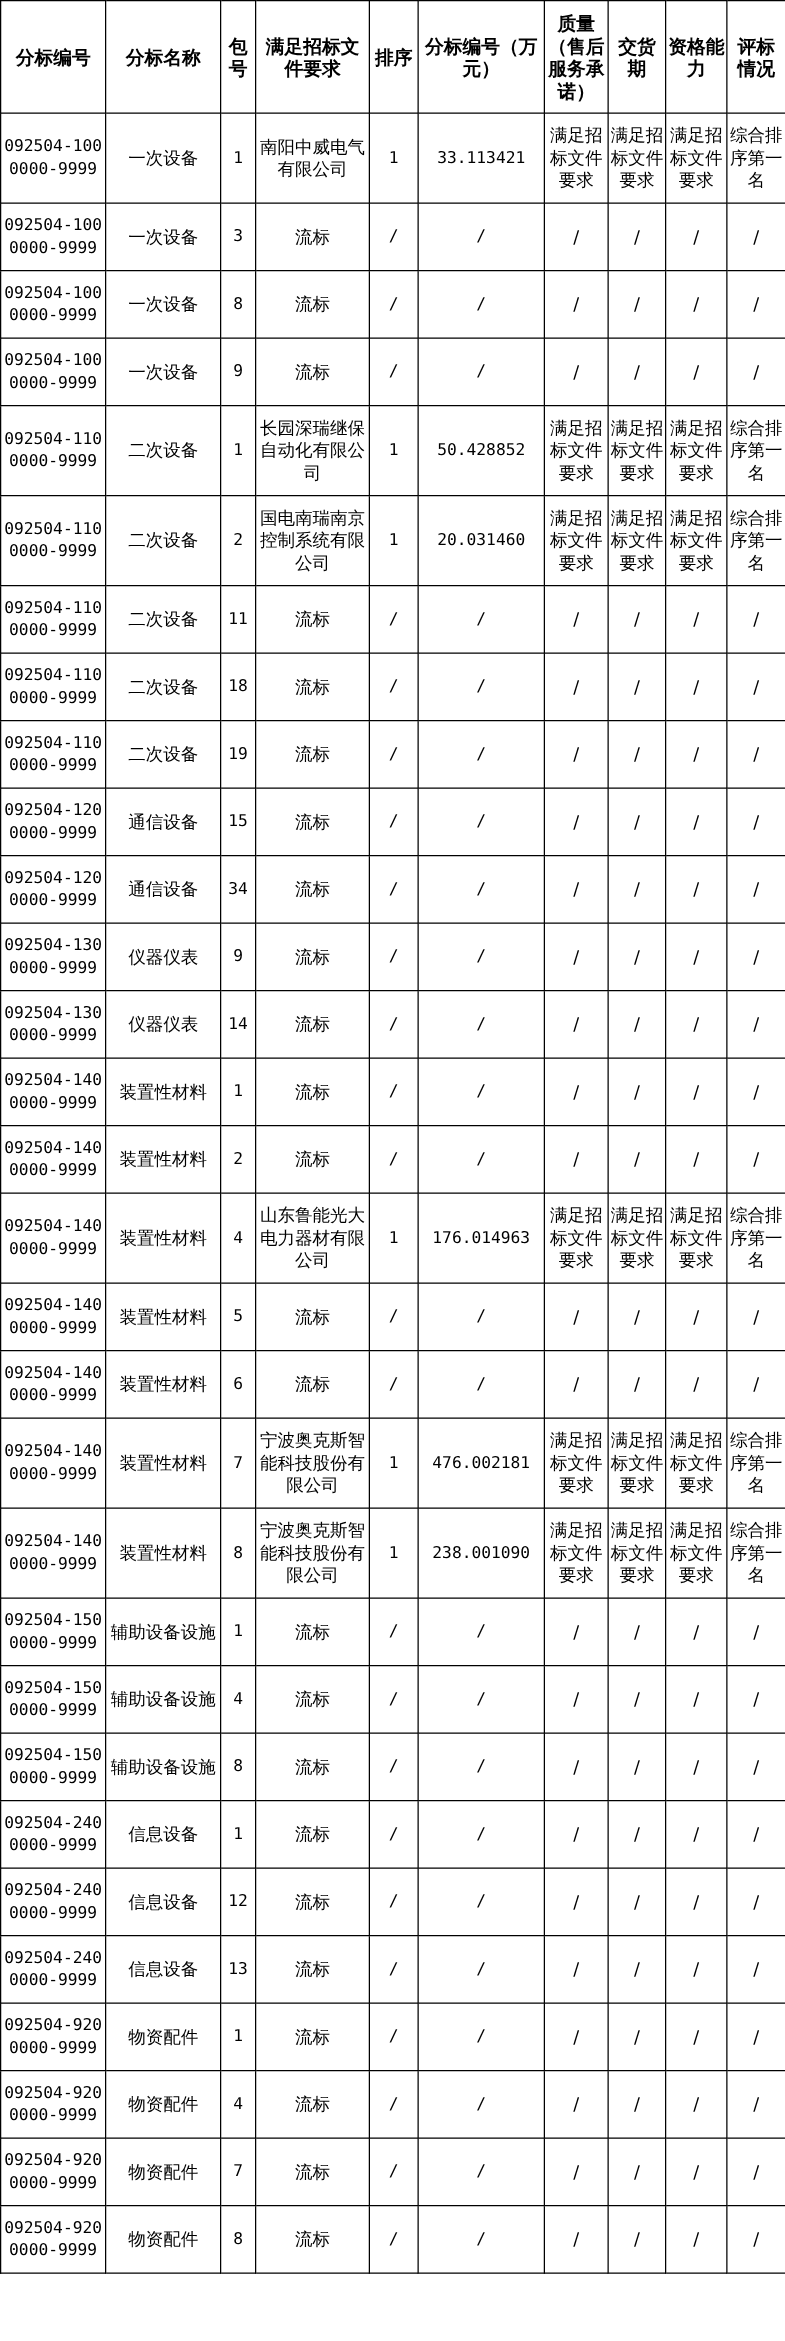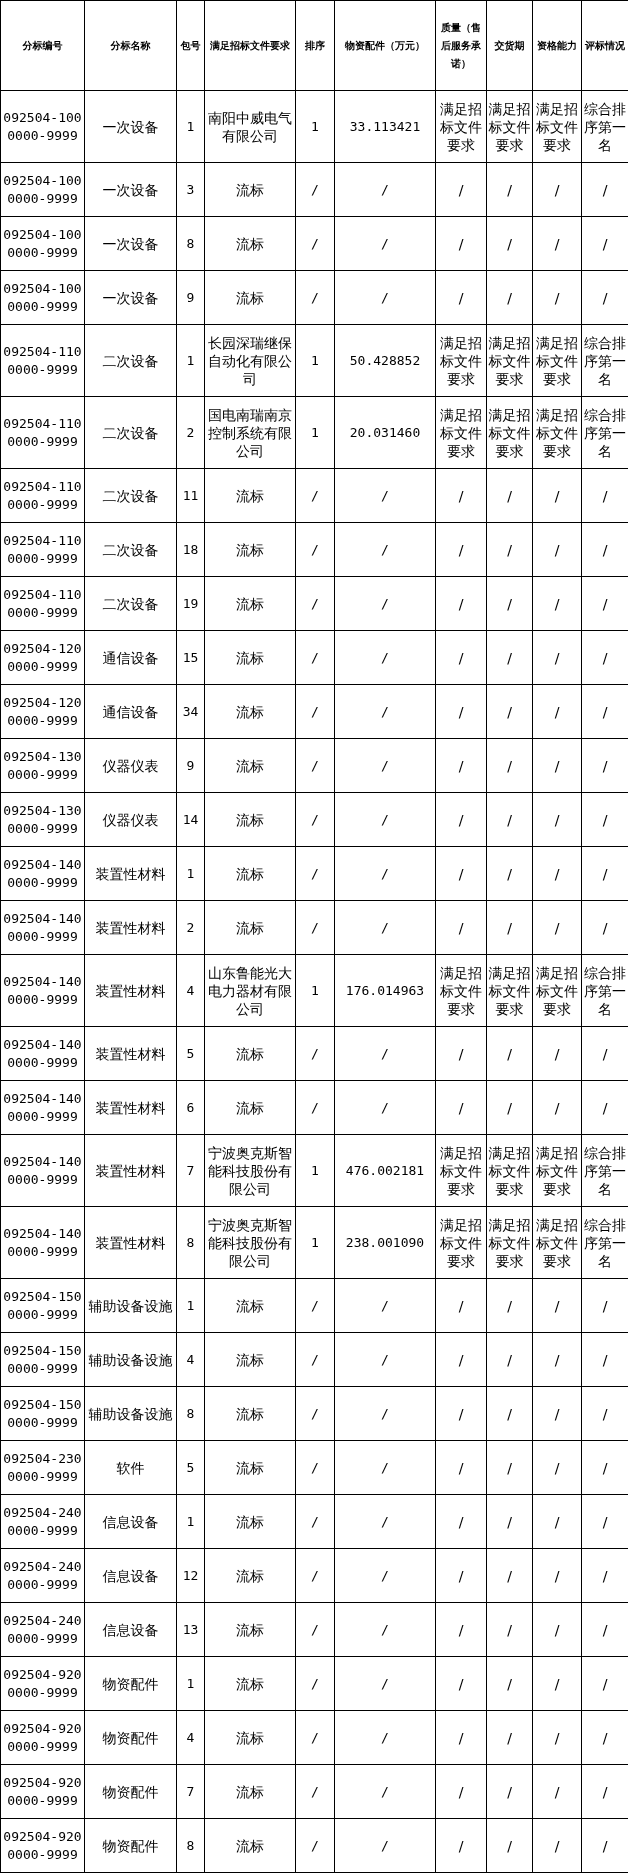--- a/index.html
+++ b/index.html
@@ -14,21 +14,21 @@
   }
   table.bid td, table.bid th {
     border: 1.5px solid #000000;
     text-align: center;
     vertical-align: middle;
     padding: 0 1px;
     line-height: 18px;
     word-break: break-all;
     overflow: hidden;
   }
-  table.bid th { font-weight: bold; font-size: 10px; height: 89px; }
+  table.bid th { font-weight: bold; font-size: 15px; height: 89px; }
   tr.row-small td { height: 53px; }
   tr.row-large td { height: 71px; }
   .num { font-family: "DejaVu Sans Mono", "Liberation Mono", monospace; font-size: 13px; }
 </style>
 </head>
 <body>
 
 <table class="bid">
   <colgroup>
     <col style="width:84px">
@@ -42,21 +42,21 @@
     <col style="width:49px">
     <col style="width:47px">
   </colgroup>
   <thead>
     <tr>
       <th>分标编号</th>
       <th>分标名称</th>
       <th>包号</th>
       <th>满足招标文件要求</th>
       <th>排序</th>
-      <th>物资配件（万元）</th>
+      <th>分标编号（万元）</th>
       <th>质量（售后服务承诺）</th>
       <th>交货期</th>
       <th>资格能力</th>
       <th>评标情况</th>
     </tr>
   </thead>
   <tbody id="tbody">
       <tr class="row-large">
         <td class="num">092504-1000000-9999</td>
         <td>一次设备</td>
@@ -327,32 +327,20 @@
         <td class="num">8</td>
         <td>流标</td>
         <td class="num">/</td>
         <td class="num">/</td>
         <td>/</td>
         <td>/</td>
         <td>/</td>
         <td>/</td>
       </tr>
       <tr class="row-small">
-        <td class="num">092504-2300000-9999</td>
-        <td>软件</td>
-        <td class="num">5</td>
-        <td>流标</td>
-        <td class="num">/</td>
-        <td class="num">/</td>
-        <td>/</td>
-        <td>/</td>
-        <td>/</td>
-        <td>/</td>
-      </tr>
-      <tr class="row-small">
         <td class="num">092504-2400000-9999</td>
         <td>信息设备</td>
         <td class="num">1</td>
         <td>流标</td>
         <td class="num">/</td>
         <td class="num">/</td>
         <td>/</td>
         <td>/</td>
         <td>/</td>
         <td>/</td>

